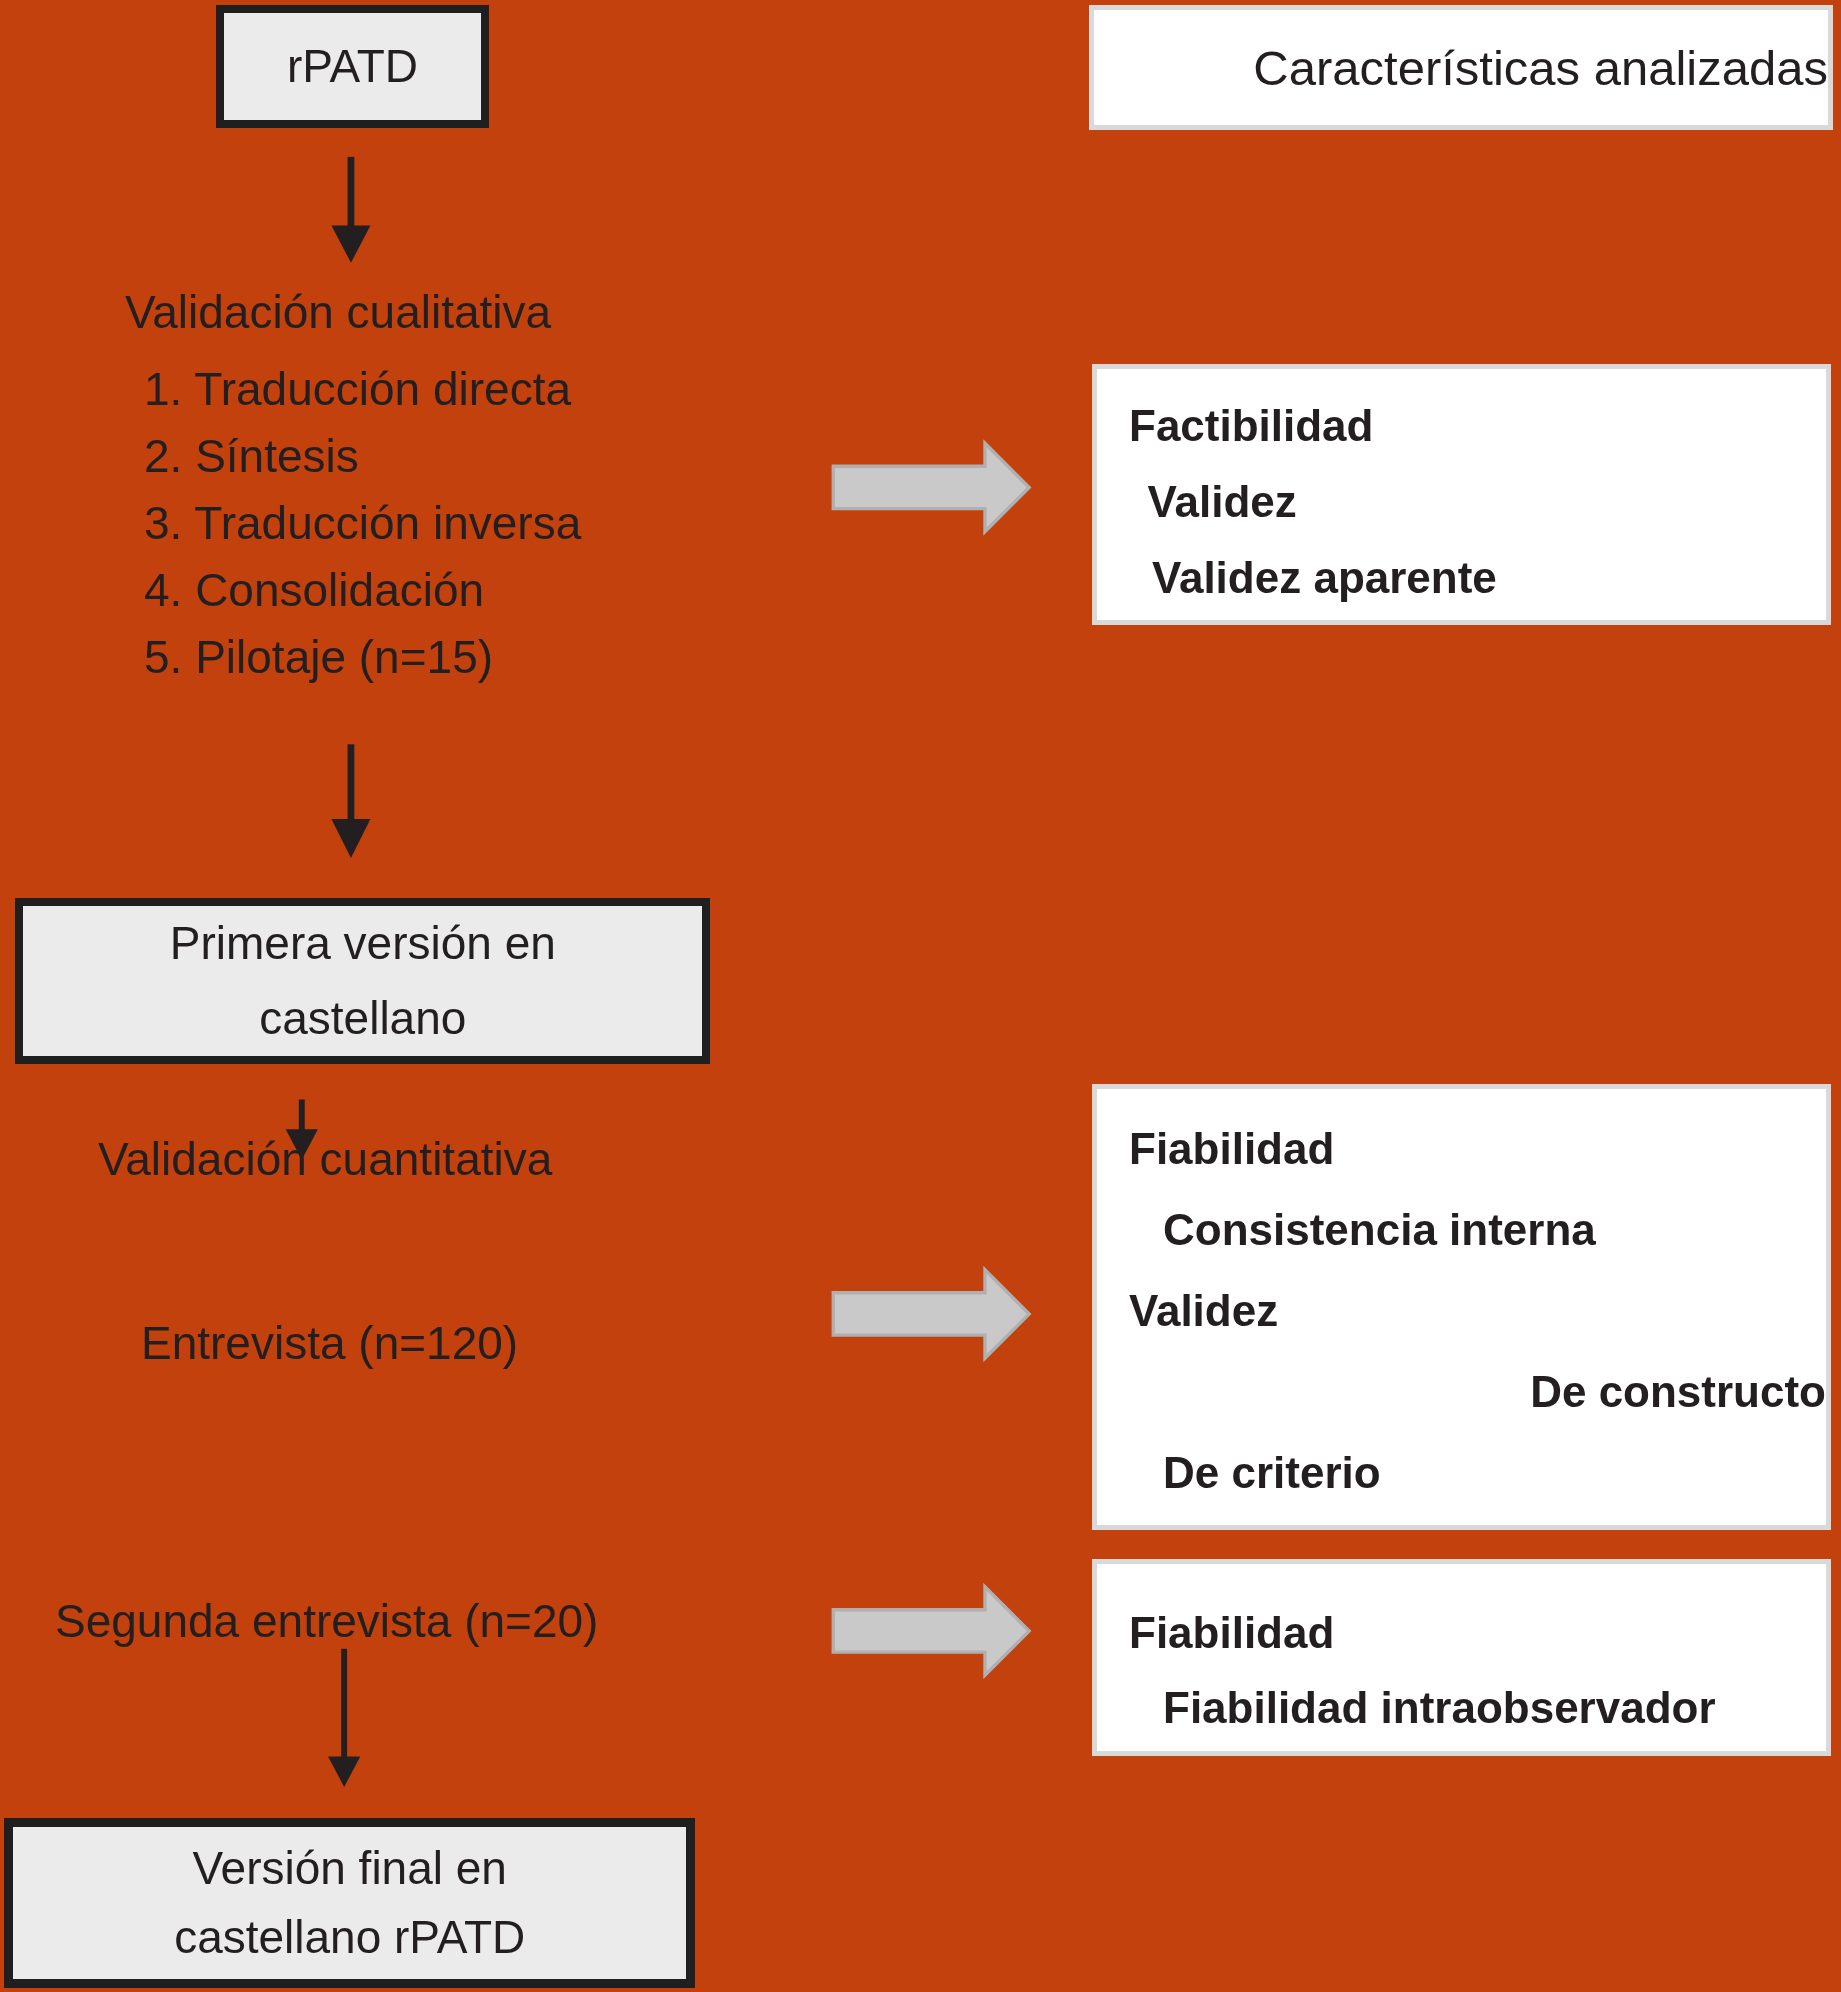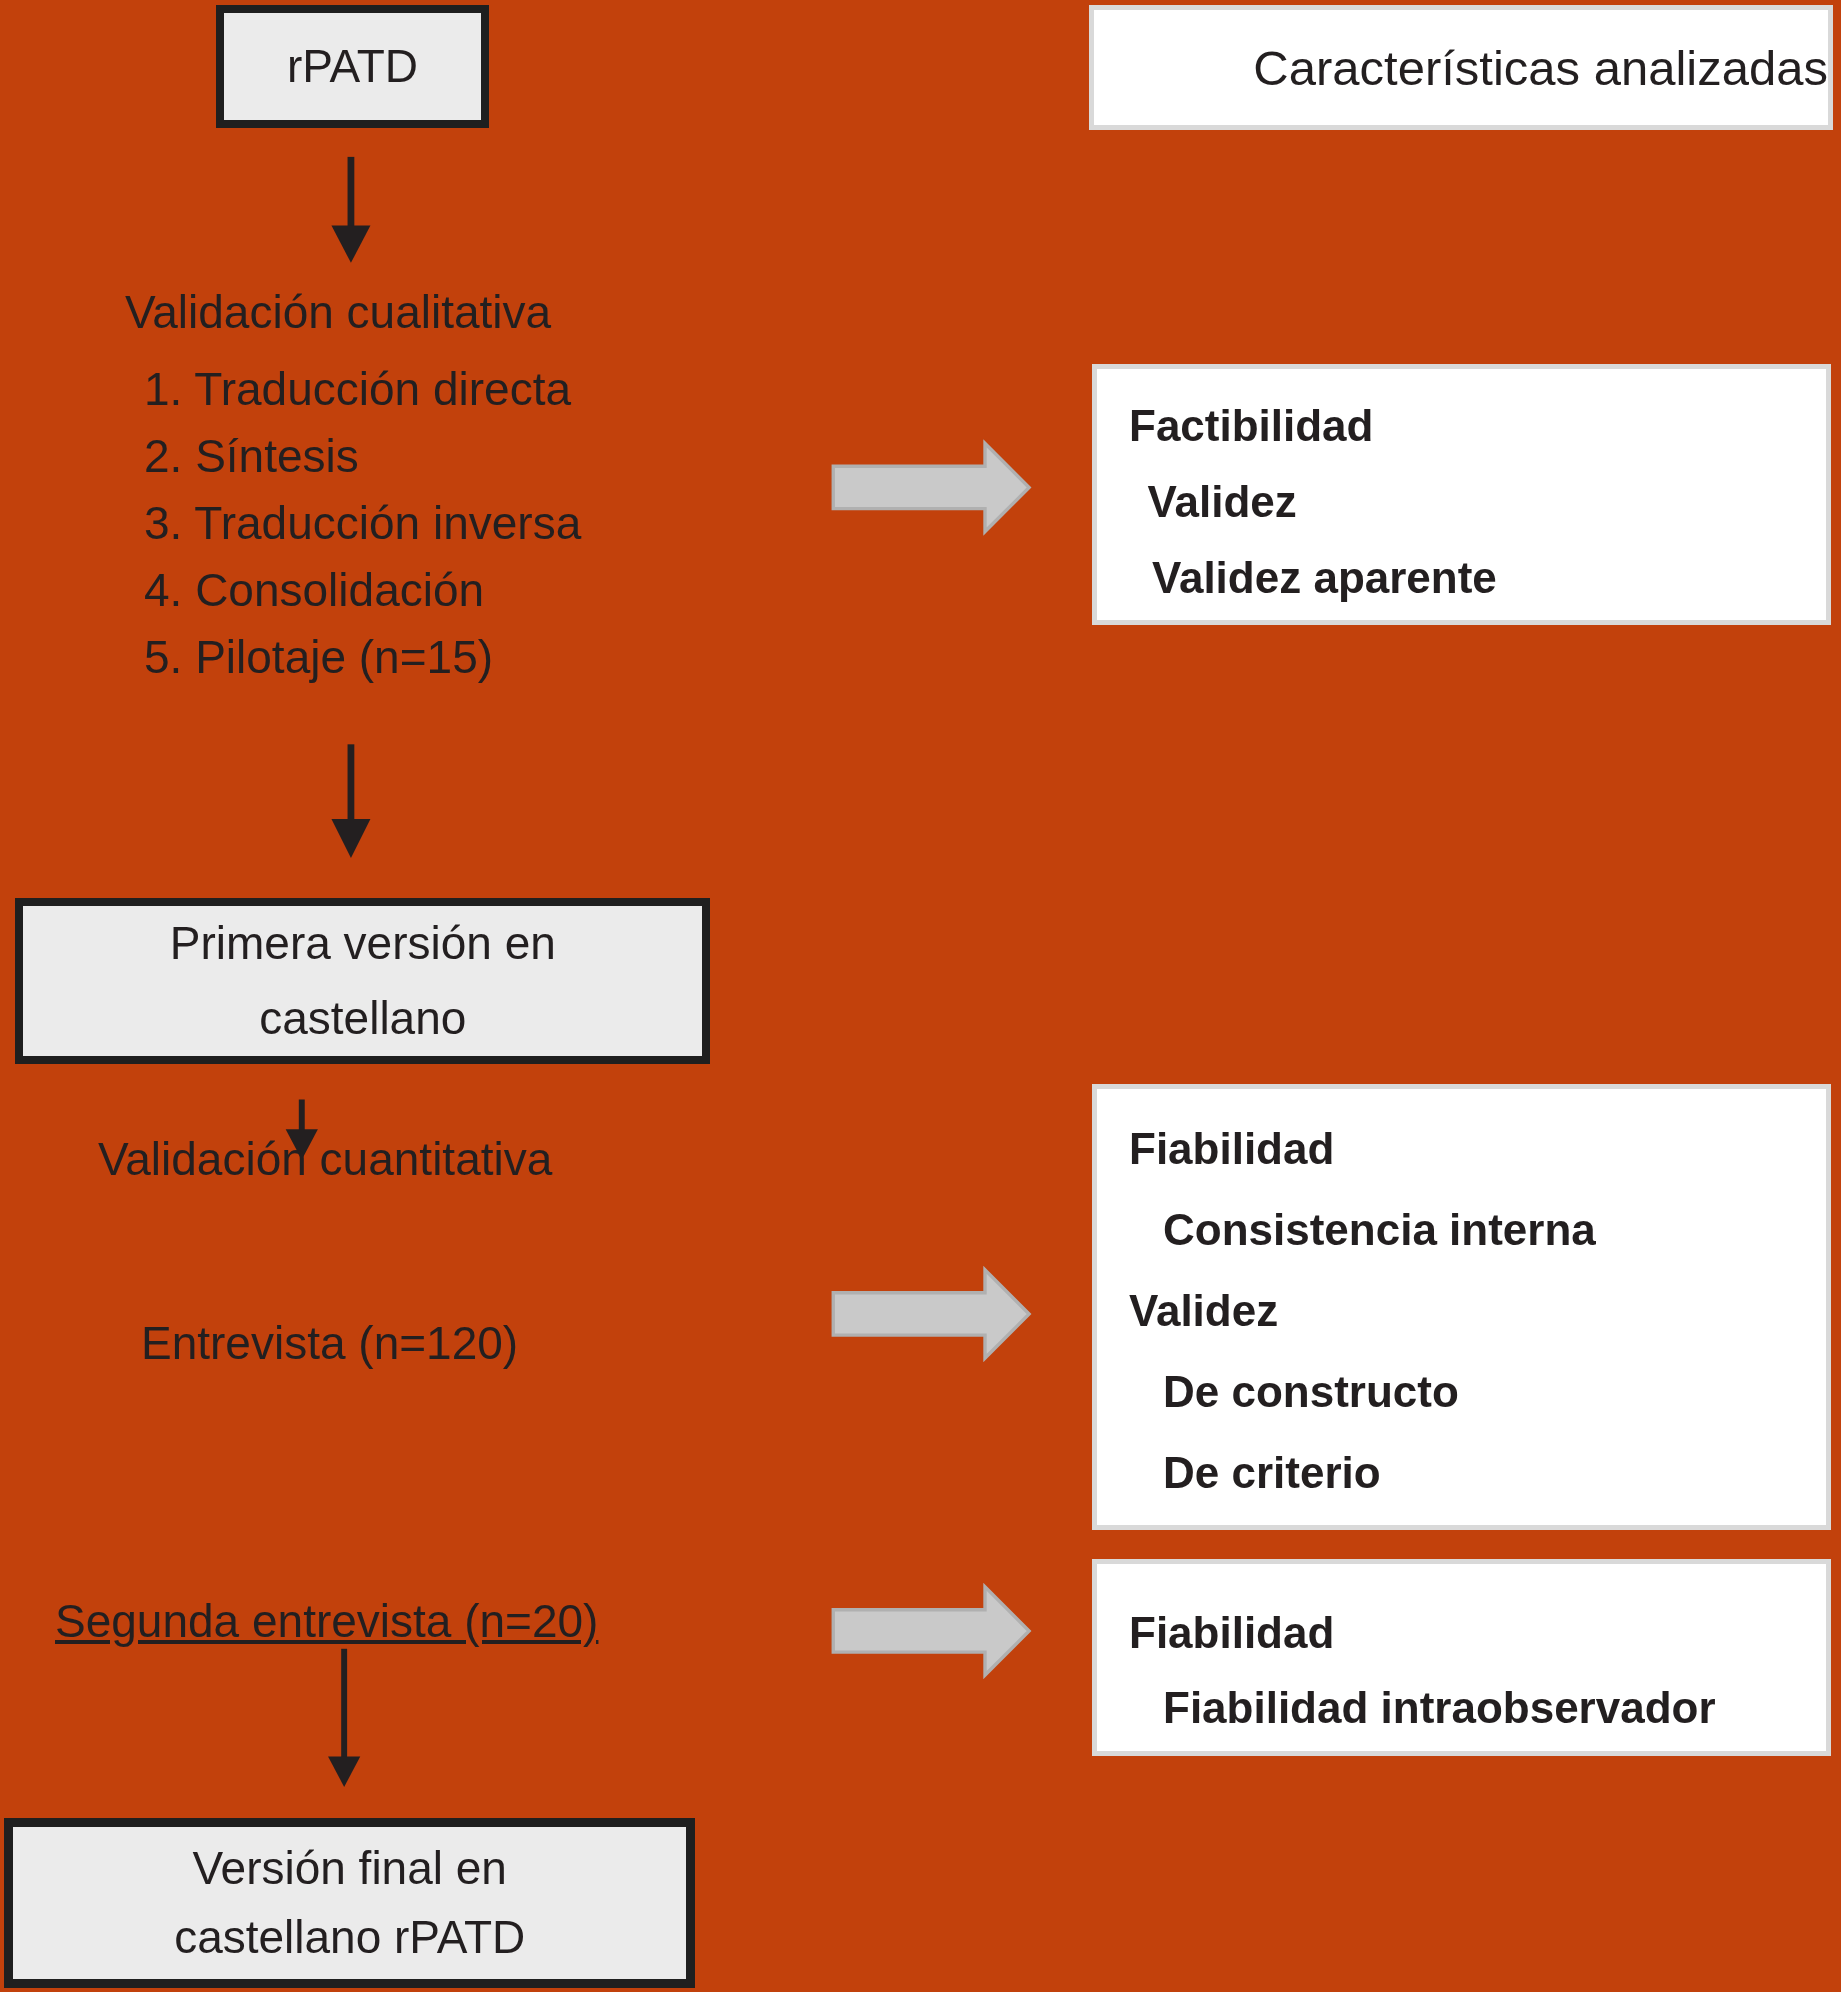--- a/index.html
+++ b/index.html
@@ -109,25 +109,25 @@
   </div>
 
   <div class="abs ltext" style="left:98px;top:1132px;">Validación cuantitativa</div>
 
   <div class="abs ltext" style="left:141px;top:1316px;">Entrevista (n=120)</div>
 
   <div class="abs lightbox" style="left:1092px;top:1084px;width:739px;height:446px;padding:18.6px 0 0 32px;">
     <div class="rbline" style="line-height:81px;">Fiabilidad</div>
     <div class="rbline" style="line-height:81px;padding-left:34px;">Consistencia interna</div>
     <div class="rbline" style="line-height:81px;">Validez</div>
-    <div class="rbline" style="line-height:81px;padding-left:34px;">De constructo</div>
+    <div class="rbline" style="line-height:81px;padding-left:34px;text-align:right;">De constructo</div>
     <div class="rbline" style="line-height:81px;padding-left:34px;">De criterio</div>
   </div>
 
-  <div class="abs ltext" style="left:55px;top:1594px;text-decoration:underline;">Segunda entrevista (n=20)</div>
+  <div class="abs ltext" style="left:55px;top:1594px;">Segunda entrevista (n=20)</div>
 
   <div class="abs lightbox" style="left:1092px;top:1559px;width:739px;height:197px;padding:30.5px 0 0 32px;">
     <div class="rbline" style="line-height:75px;">Fiabilidad</div>
     <div class="rbline" style="line-height:75px;padding-left:34px;">Fiabilidad intraobservador</div>
   </div>
 
   <div class="abs shadedbox" style="left:4.2px;top:1818px;width:691px;height:170px;border-width:9.3px;">
     <div class="bxline" style="line-height:69px;">Versión final en</div>
     <div class="bxline" style="line-height:69px;">castellano rPATD</div>
   </div>

